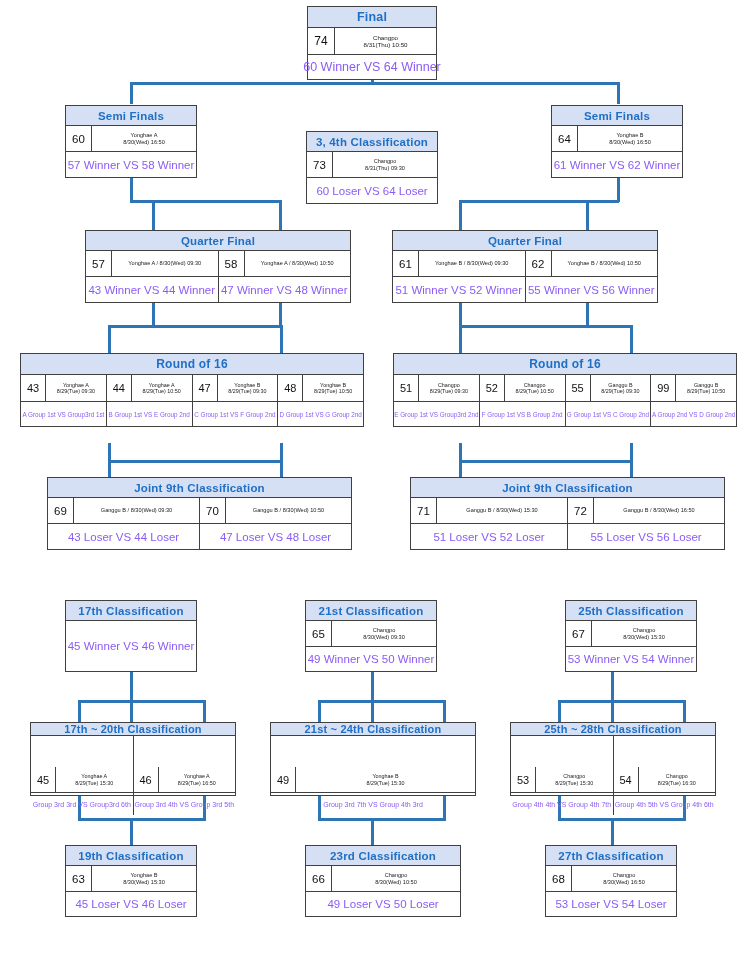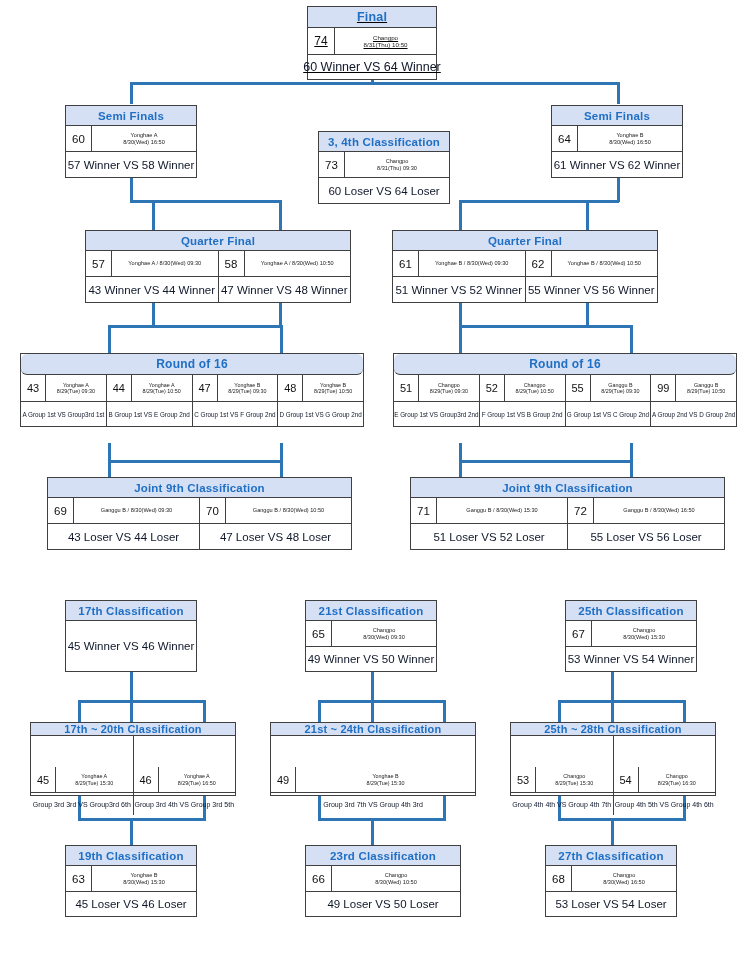--- a/index.html
+++ b/index.html
@@ -83,21 +83,21 @@
     text-align: center;
     padding: 1px 2px;
   }
   .ginfo .venue, .ginfo .when { white-space: nowrap; }
   .rowbot {
     flex: 1 1 auto;
     display: flex;
     align-items: center;
     justify-content: center;
     text-align: center;
-    color: #0f172a;
+    color: #8b5cf6;
     padding: 0 2px;
     white-space: nowrap;
   }
 
   
   .sz-big .box-title { font-size: 12.5px; height: 20px; }
   .sz-big .rowtop { height: 26px; }
   .sz-big .gnum { width: 26px; font-size: 12px; }
   .sz-big .ginfo { font-size: 6.2px; }
   .sz-big .rowbot { font-size: 12.5px; height: 24px; }
@@ -107,21 +107,21 @@
   .sz-mid .gnum { width: 25px; font-size: 11.5px; }
   .sz-mid .ginfo { font-size: 5.6px; }
   .sz-mid .rowbot { font-size: 11.5px; height: 23px; }
 
   .sz-sm .box-title { font-size: 11px; height: 19px; }
   .sz-sm .rowtop { height: 25px; margin-top: 31px; }
   .sz-sm .gnum { width: 24px; font-size: 11px; }
   .sz-sm .ginfo { font-size: 5.4px; }
   .sz-sm .rowbot { font-size: 7px; height: 22px; }
 
-  .sz-r16 .box-title { font-size: 12px; height: 20px; border-radius: 6px; }
+  .sz-r16 .box-title { font-size: 12px; height: 20px; }
   .sz-r16 .rowtop { height: 26px; }
   .sz-r16 .gnum { width: 24px; font-size: 11px; }
   .sz-r16 .ginfo { font-size: 5.4px; }
   .sz-r16 .rowbot { font-size: 6.3px; height: 22px; }
 
   .inline-info { flex-direction: row; gap: 4px; }
 </style>
 </head>
 <body>
 
@@ -183,21 +183,21 @@
 
   <div class="conn v" style="left:611px; top:672px; height:50px;"></div>
   <div class="conn v" style="left:558px; top:700px; height:22px;"></div>
   <div class="conn h" style="left:558px; top:700px; width:128px;"></div>
   <div class="conn v" style="left:683px; top:700px; height:22px;"></div>
   <div class="conn v" style="left:558px; top:796px; height:22px;"></div>
   <div class="conn h" style="left:558px; top:818px; width:128px;"></div>
   <div class="conn v" style="left:683px; top:796px; height:22px;"></div>
   <div class="conn v" style="left:611px; top:818px; height:27px;"></div>
 
-  <div class="box sz-big" style="left:307px; top:6px; width:130px; height:74px;text-decoration:underline;">
+  <div class="box sz-big" style="left:307px; top:6px; width:130px; height:74px;">
     <div class="box-title">Final</div>
     <div class="box-body">
       <div class="half">
         <div class="rowtop">
           <div class="gnum">74</div>
           <div class="ginfo">
             <span class="venue">Changpo</span>
             <span class="when">8/31(Thu) 10:50</span>
           </div>
         </div>
@@ -231,21 +231,21 @@
           <div class="ginfo">
             <span class="venue">Yonghae B</span>
             <span class="when">8/30(Wed) 16:50</span>
           </div>
         </div>
         <div class="rowbot">61 Winner VS 62 Winner</div>
       </div>
     </div>
   </div>
 
-  <div class="box sz-mid" style="left:318px; top:131px; width:132px; height:73px;">
+  <div class="box sz-mid" style="left:306px; top:131px; width:132px; height:73px;">
     <div class="box-title">3, 4th Classification</div>
     <div class="box-body">
       <div class="half">
         <div class="rowtop">
           <div class="gnum">73</div>
           <div class="ginfo">
             <span class="venue">Changpo</span>
             <span class="when">8/31(Thu) 09:30</span>
           </div>
         </div>

